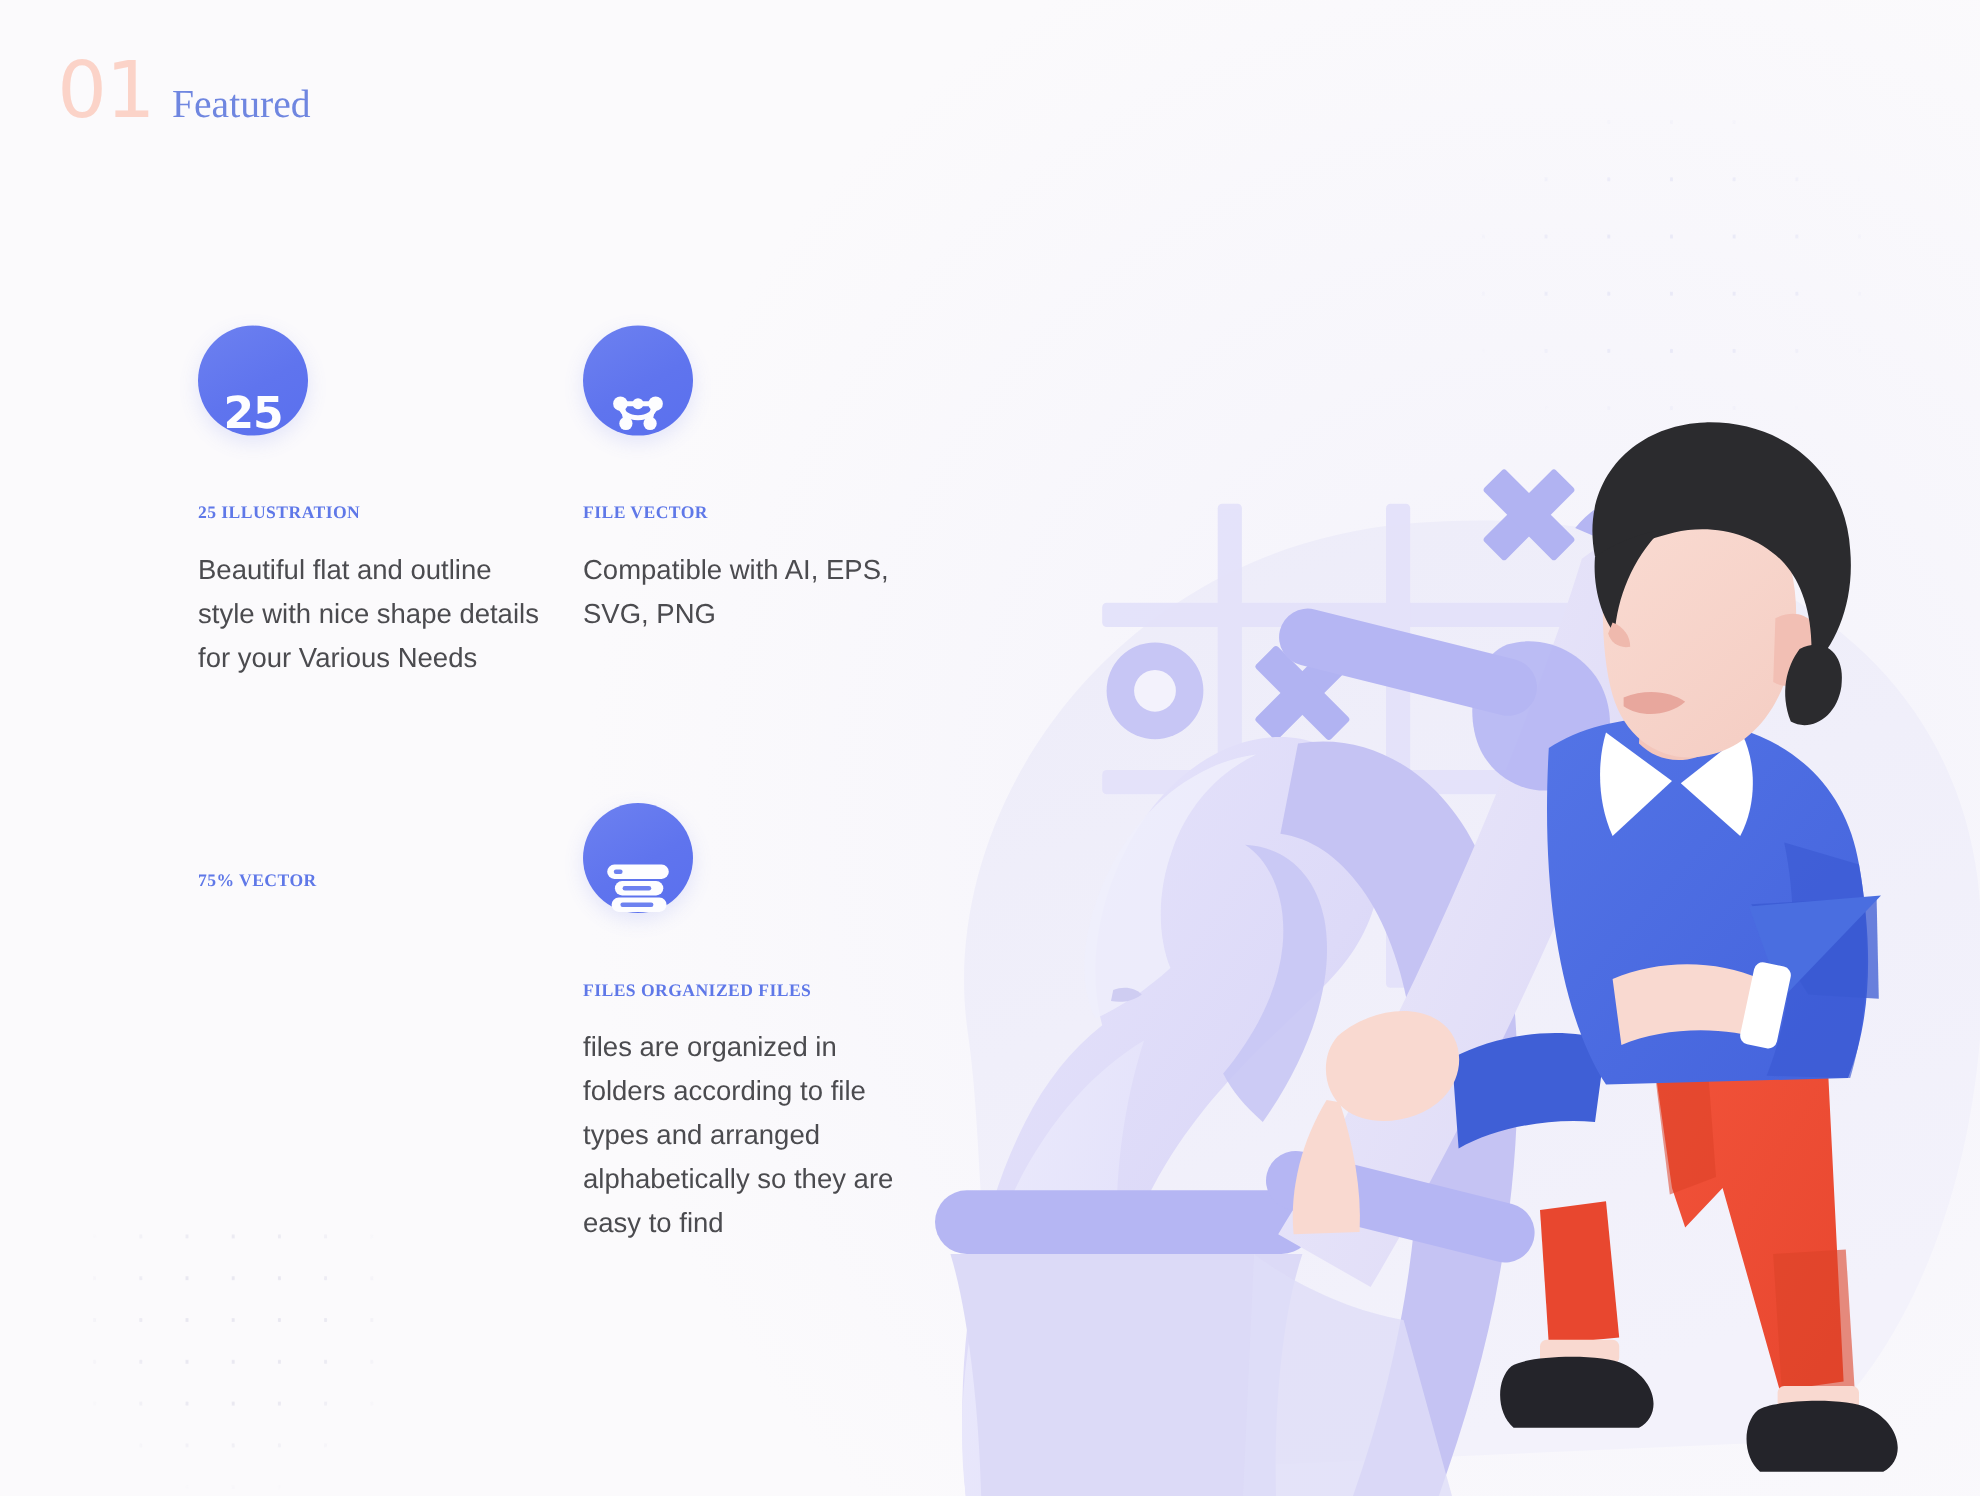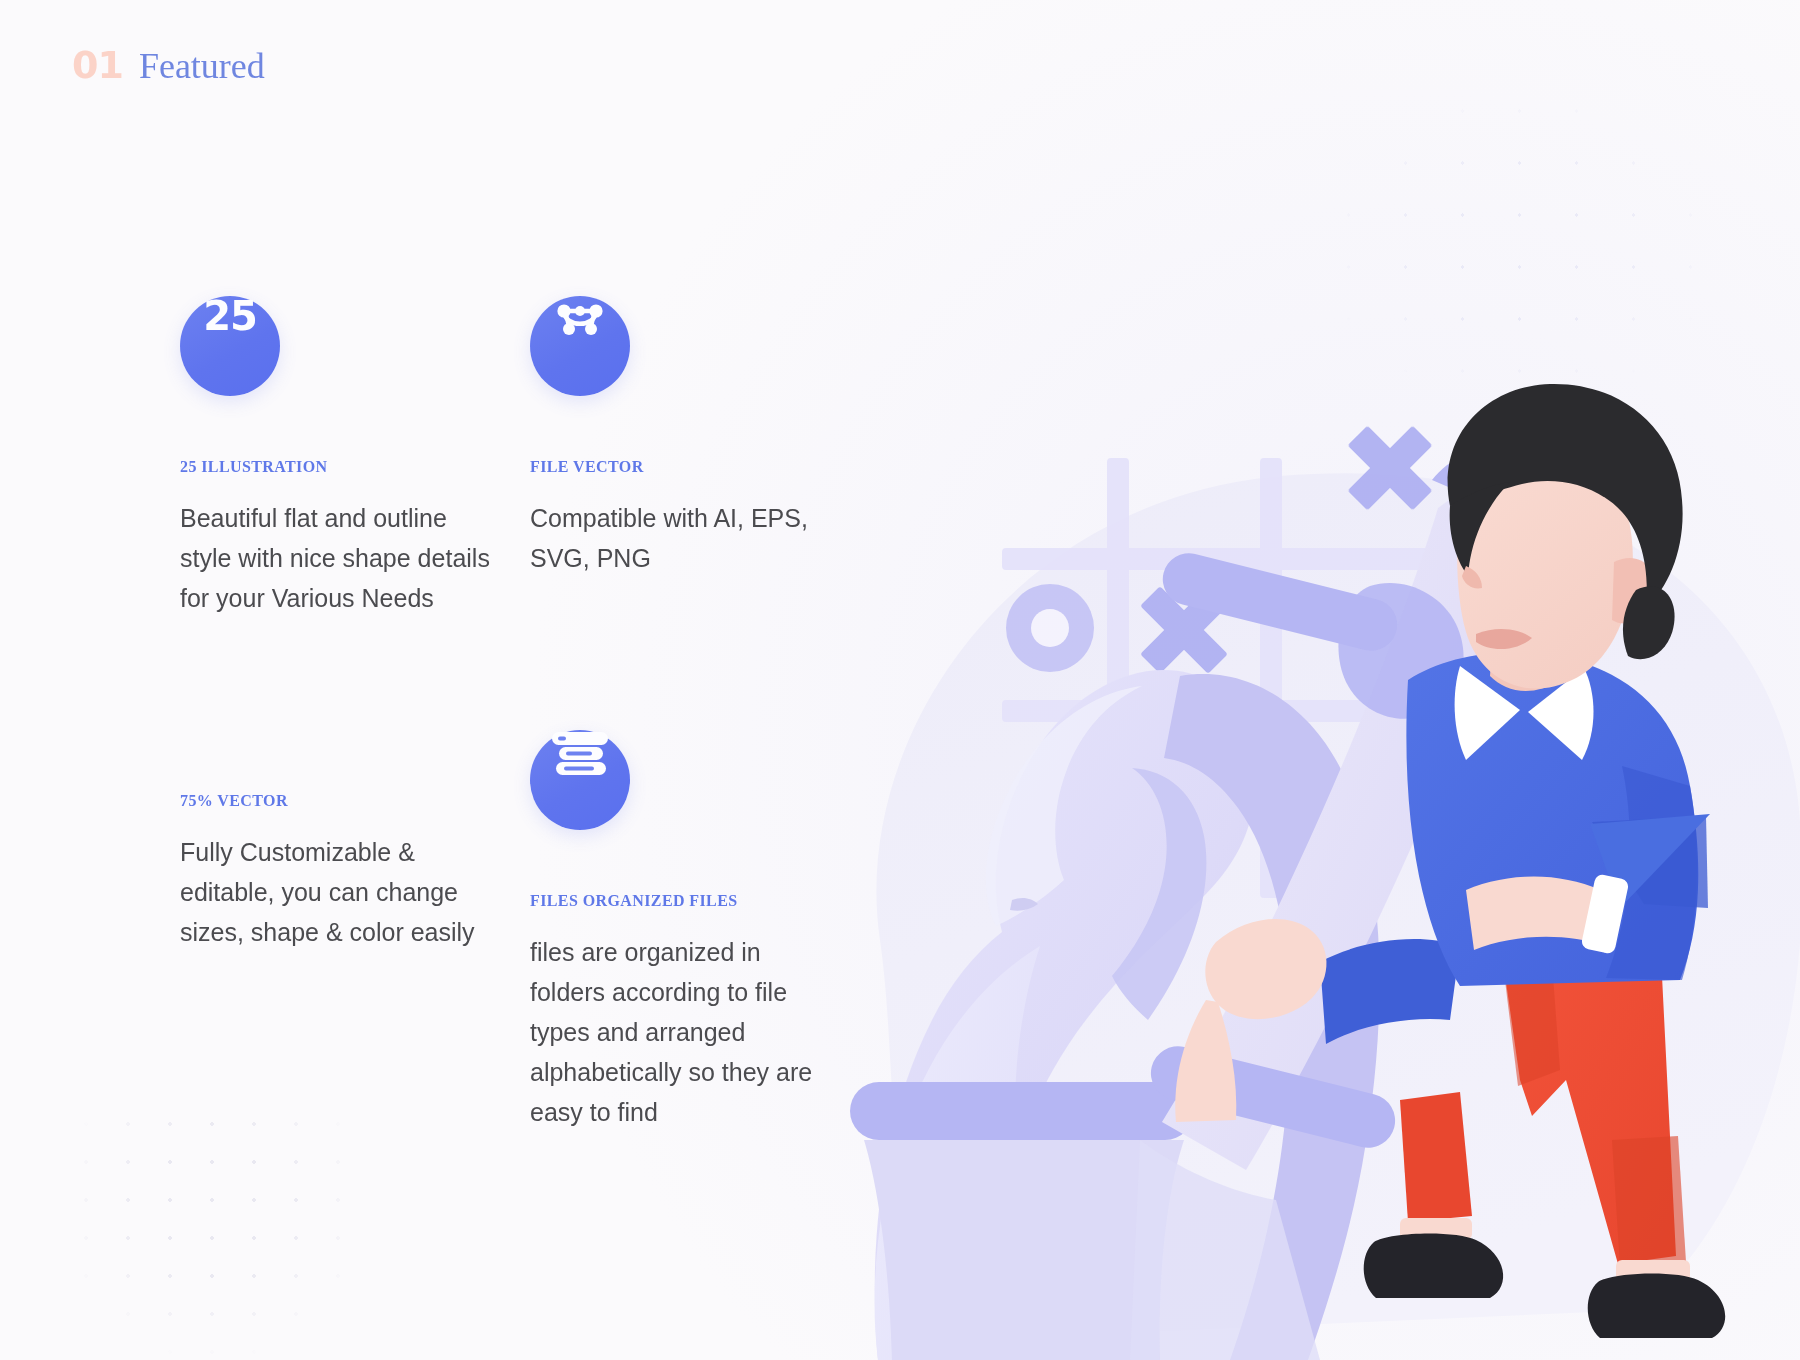--- a/index.html
+++ b/index.html
@@ -34,43 +34,42 @@
     background-size:42px 38px;
     opacity:.75;
     -webkit-mask-image:radial-gradient(ellipse at 50% 40%, #000 35%, transparent 75%);
             mask-image:radial-gradient(ellipse at 50% 40%, #000 35%, transparent 75%);
   }
 
   
   #header { position:absolute; left:52px; top:46px; display:flex; align-items:baseline; }
   #header-number {
     font-family:"DejaVu Sans", sans-serif;
-    font-weight:700;
-    font-size:38px;
+    font-weight:400;
+    font-size:71px;
     letter-spacing:-1px;
     color:#fbd3c8;
     line-height:1;
-    margin-left:20px;
   }
   #header-title {
     font-family:"Liberation Serif", serif;
     font-size:36px;
     color:#6f86e0;
     margin-left:16px;
     line-height:1;
   }
 
   
   #features { position:absolute; left:180px; top:296px; width:700px; }
   .feature-row { display:flex; }
   .feature { width:360px; }
   .feature-icon {
     width:100px; height:100px; border-radius:50%;
     background:linear-gradient(150deg,#6d81f0 0%, #5f74ee 55%, #5a70ee 100%);
-    display:flex; align-items:flex-start; justify-content:center;
+    display:flex; align-items:flex-end; justify-content:center;
     box-shadow:0 6px 18px rgba(100,120,239,.16);
   }
   .feature-icon .glyph-text {
     font-family:"DejaVu Sans", sans-serif;
     font-weight:700;
     font-size:40px;
     color:#fdfdff;
     letter-spacing:-1px;
     line-height:1;
   }
@@ -351,21 +350,20 @@
         <div class="feature-title">FILE VECTOR</div>
         <div class="feature-desc">Compatible with AI, EPS, SVG, PNG</div>
       </div>
 
     </div>
 
     <div class="feature-row">
 
       <div class="feature">
         <div class="feature-title">75% VECTOR</div>
-        <div class="feature-desc">Fully Customizable &amp; editable, you can change sizes, shape &amp; color easily</div>
       </div>
 
       <div class="feature">
         <div class="feature-icon">
           <svg width="58" height="46" viewBox="0 0 58 46" aria-hidden="true">
             <rect x="1" y="2" width="56" height="13" rx="6.5" fill="#fdfdff"></rect>
             <rect x="7" y="6.5" width="8" height="4" rx="2" fill="#6d81f0"></rect>
             <rect x="8" y="17" width="44" height="13" rx="6.5" fill="#fdfdff"></rect>
             <rect x="15" y="21.5" width="26" height="4" rx="2" fill="#6d81f0"></rect>
             <rect x="5" y="32" width="50" height="13" rx="6.5" fill="#fdfdff"></rect>

